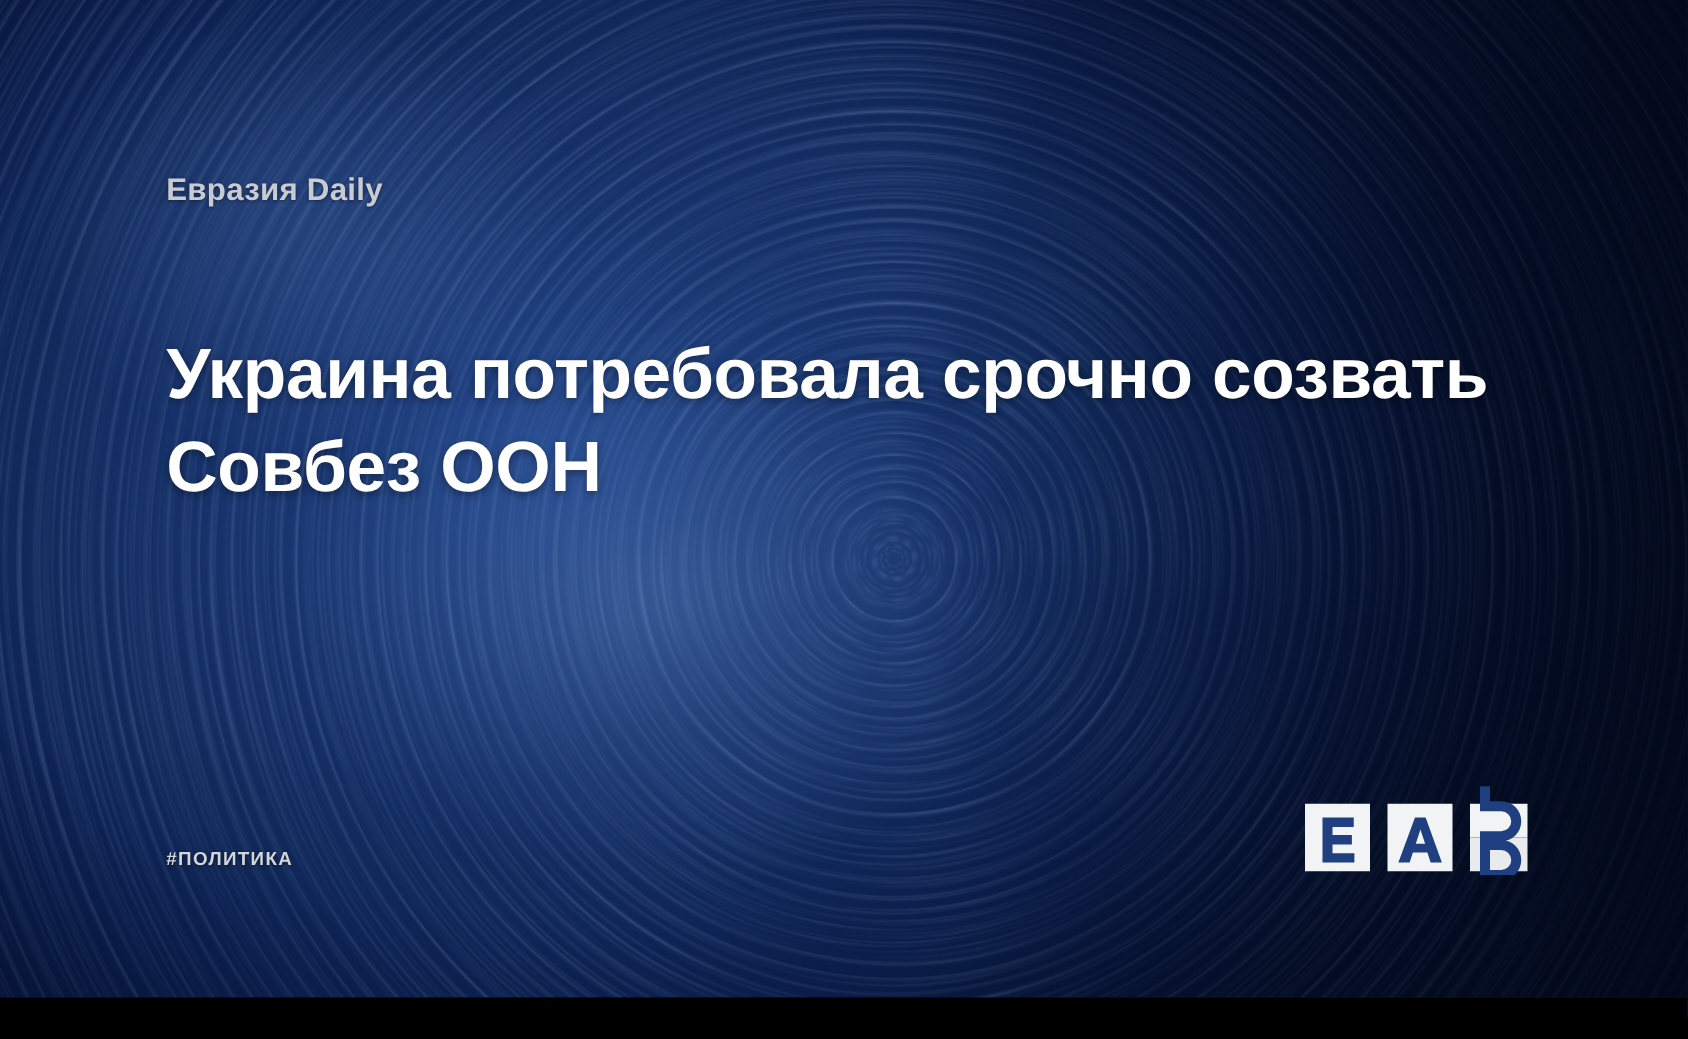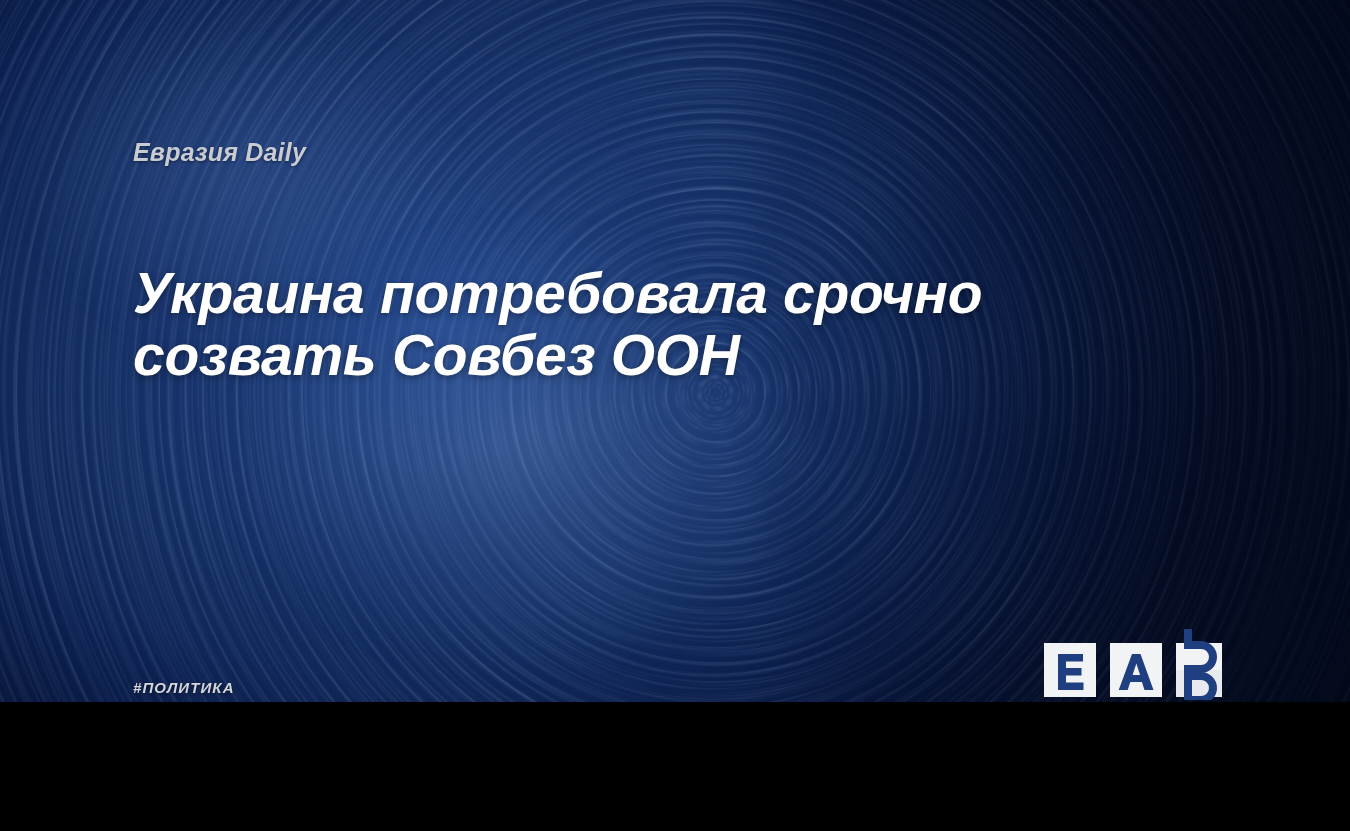--- a/index.html
+++ b/index.html
@@ -7,24 +7,23 @@
     padding: 0;
     background: #000;
   }
   body {
     font-family: "Liberation Sans", sans-serif;
   }
 
   .card {
     position: relative;
     width: 1350px;
-    height: 702px;
+    height: 798px;
     overflow: hidden;
     background: #0a1c47;
-    font-style: italic;
   }
 
   
   .bg-base {
     position: absolute;
     inset: 0;
     background:
       radial-gradient(ellipse 780px 620px at 33% 46%,
         #23478c 0%, #1d3c79 18%, #17326a 36%, #112a5c 55%, #0c2050 72%, #08173f 88%, #061232 100%),
       linear-gradient(115deg, #13326d 0%, #102a5e 35%, #0a1c45 65%, #050d28 100%);
@@ -143,21 +142,21 @@
     white-space: nowrap;
     text-shadow: 0 1px 3px rgba(0,0,0,0.45);
   }
 
   .headline {
     position: absolute;
     left: 133px;
     top: 262px;
     width: 1060px;
     font-size: 57px;
-    line-height: 62px;
+    line-height: 75px;
     font-weight: bold;
     color: #ffffff;
     letter-spacing: -0.3px;
     text-shadow: 0 2px 7px rgba(0,0,0,0.40);
   }
 
   .hashtag {
     position: absolute;
     left: 133px;
     top: 679px;

